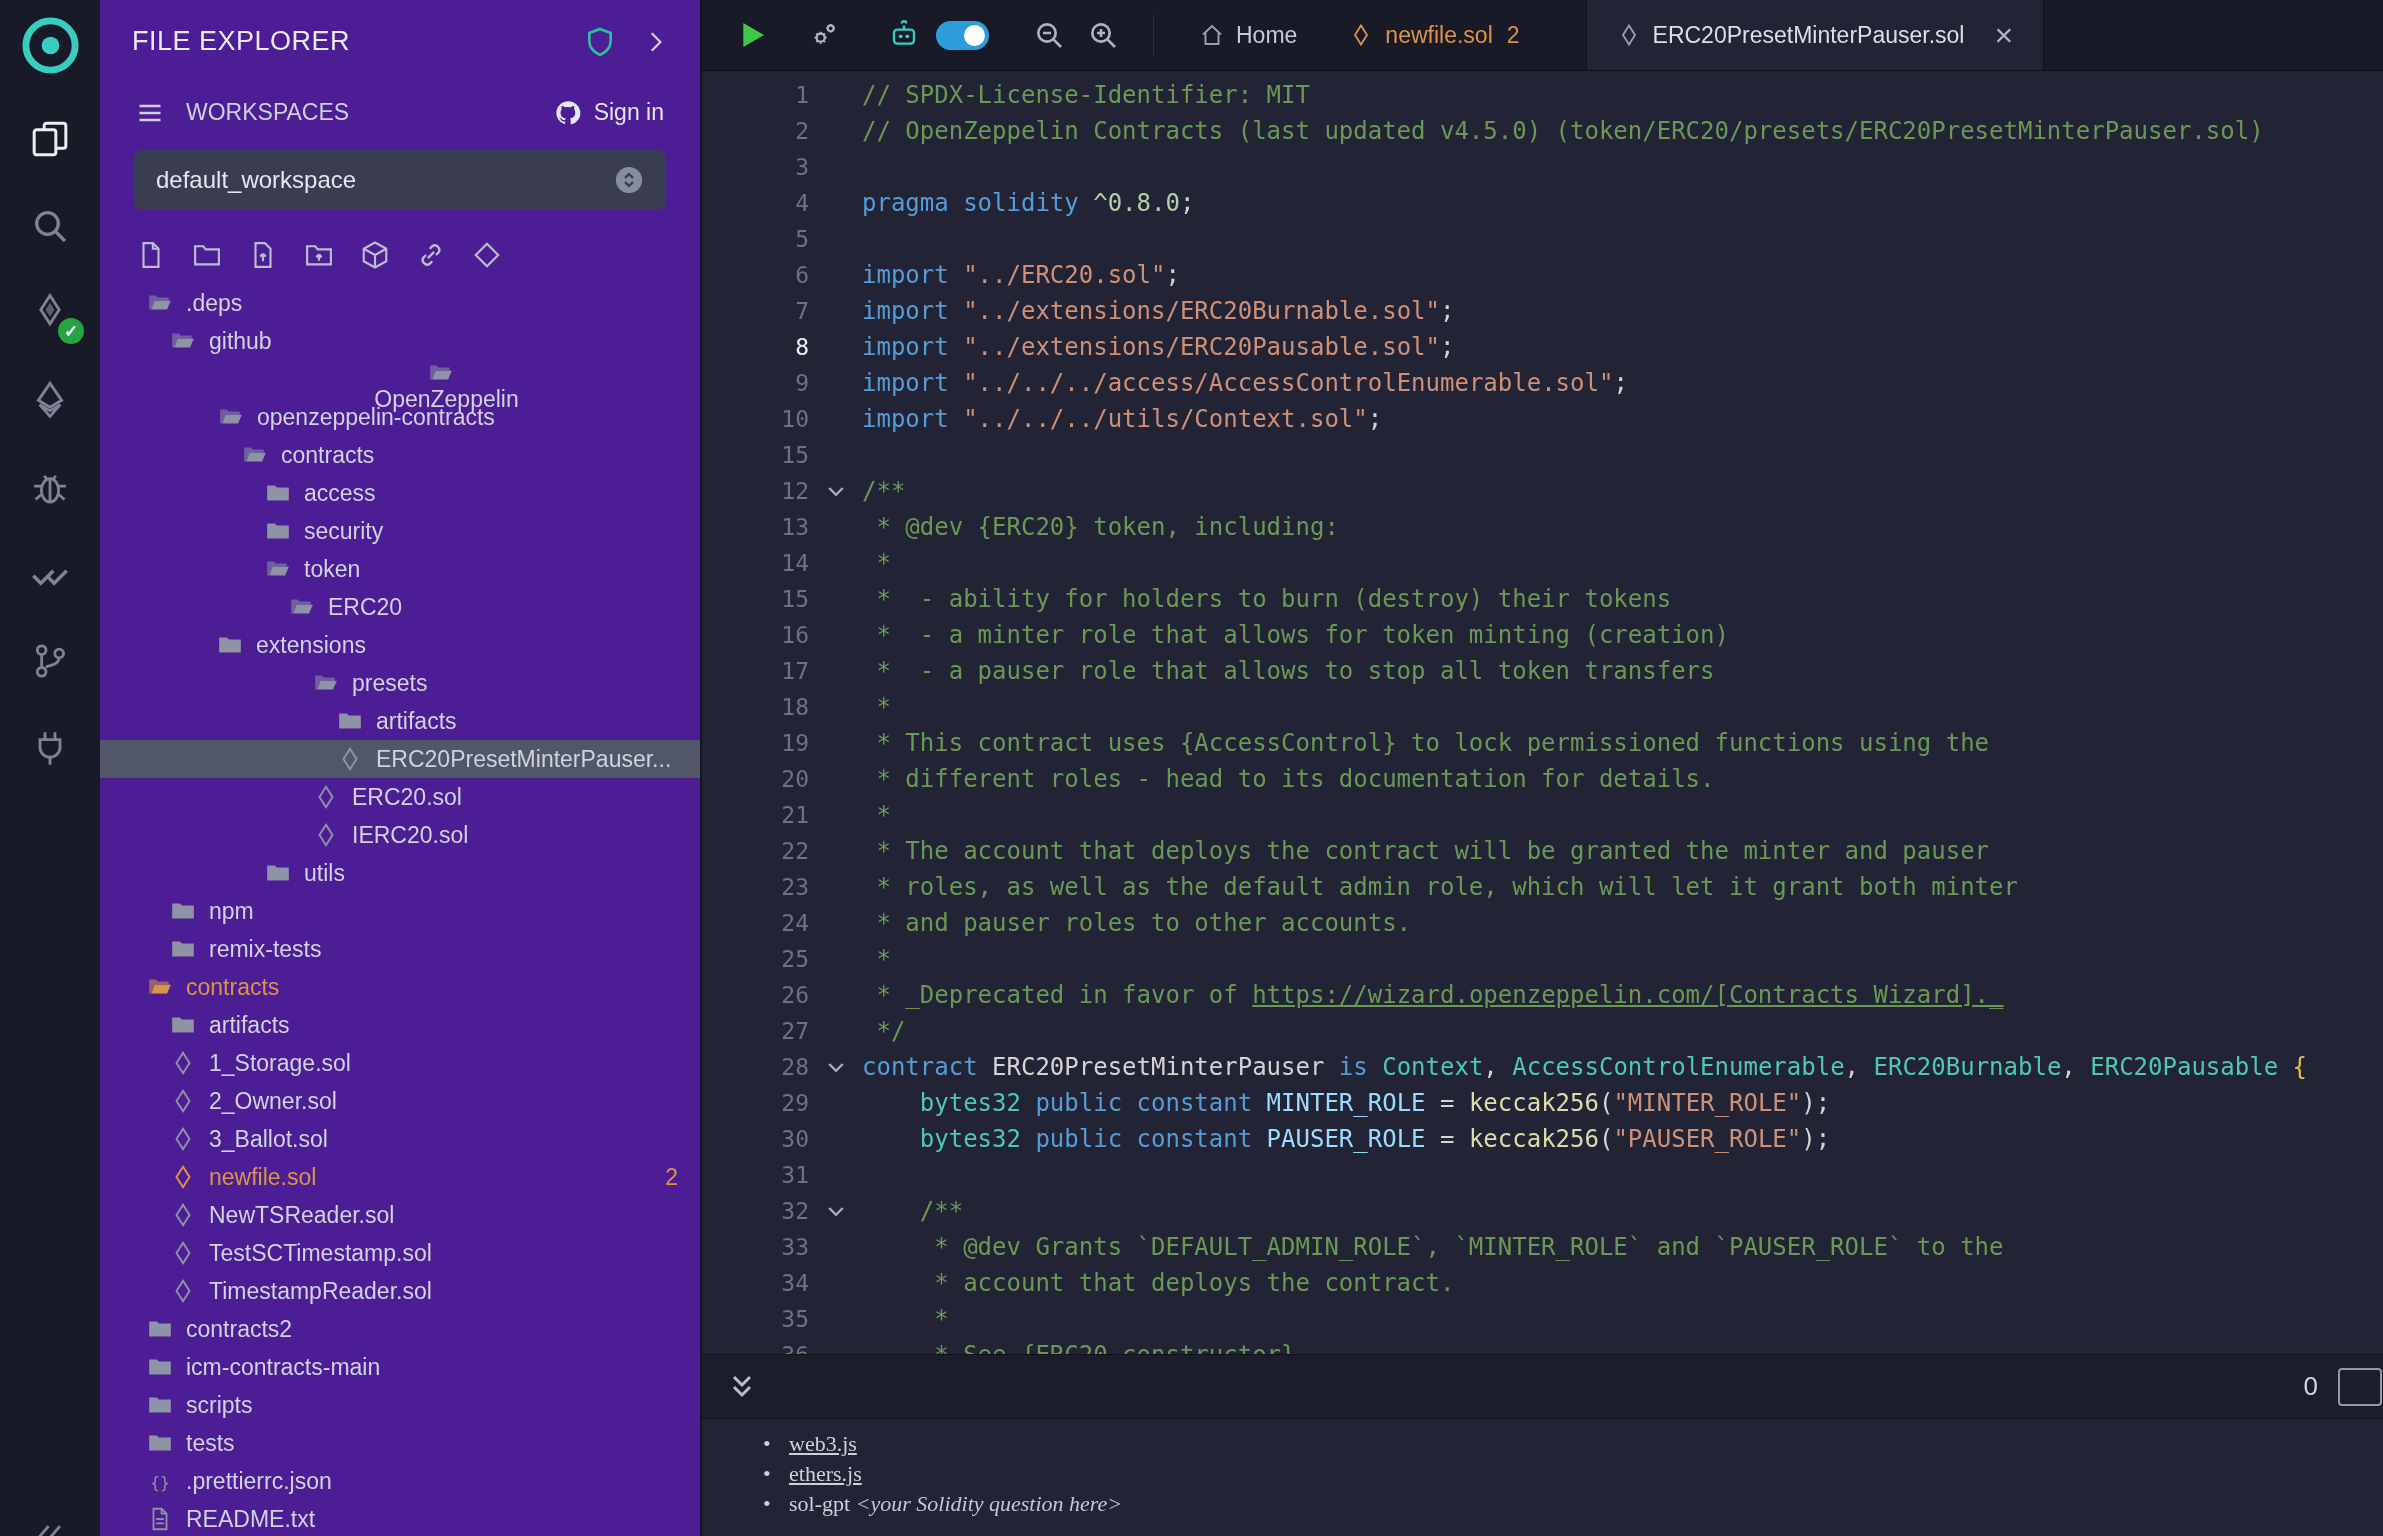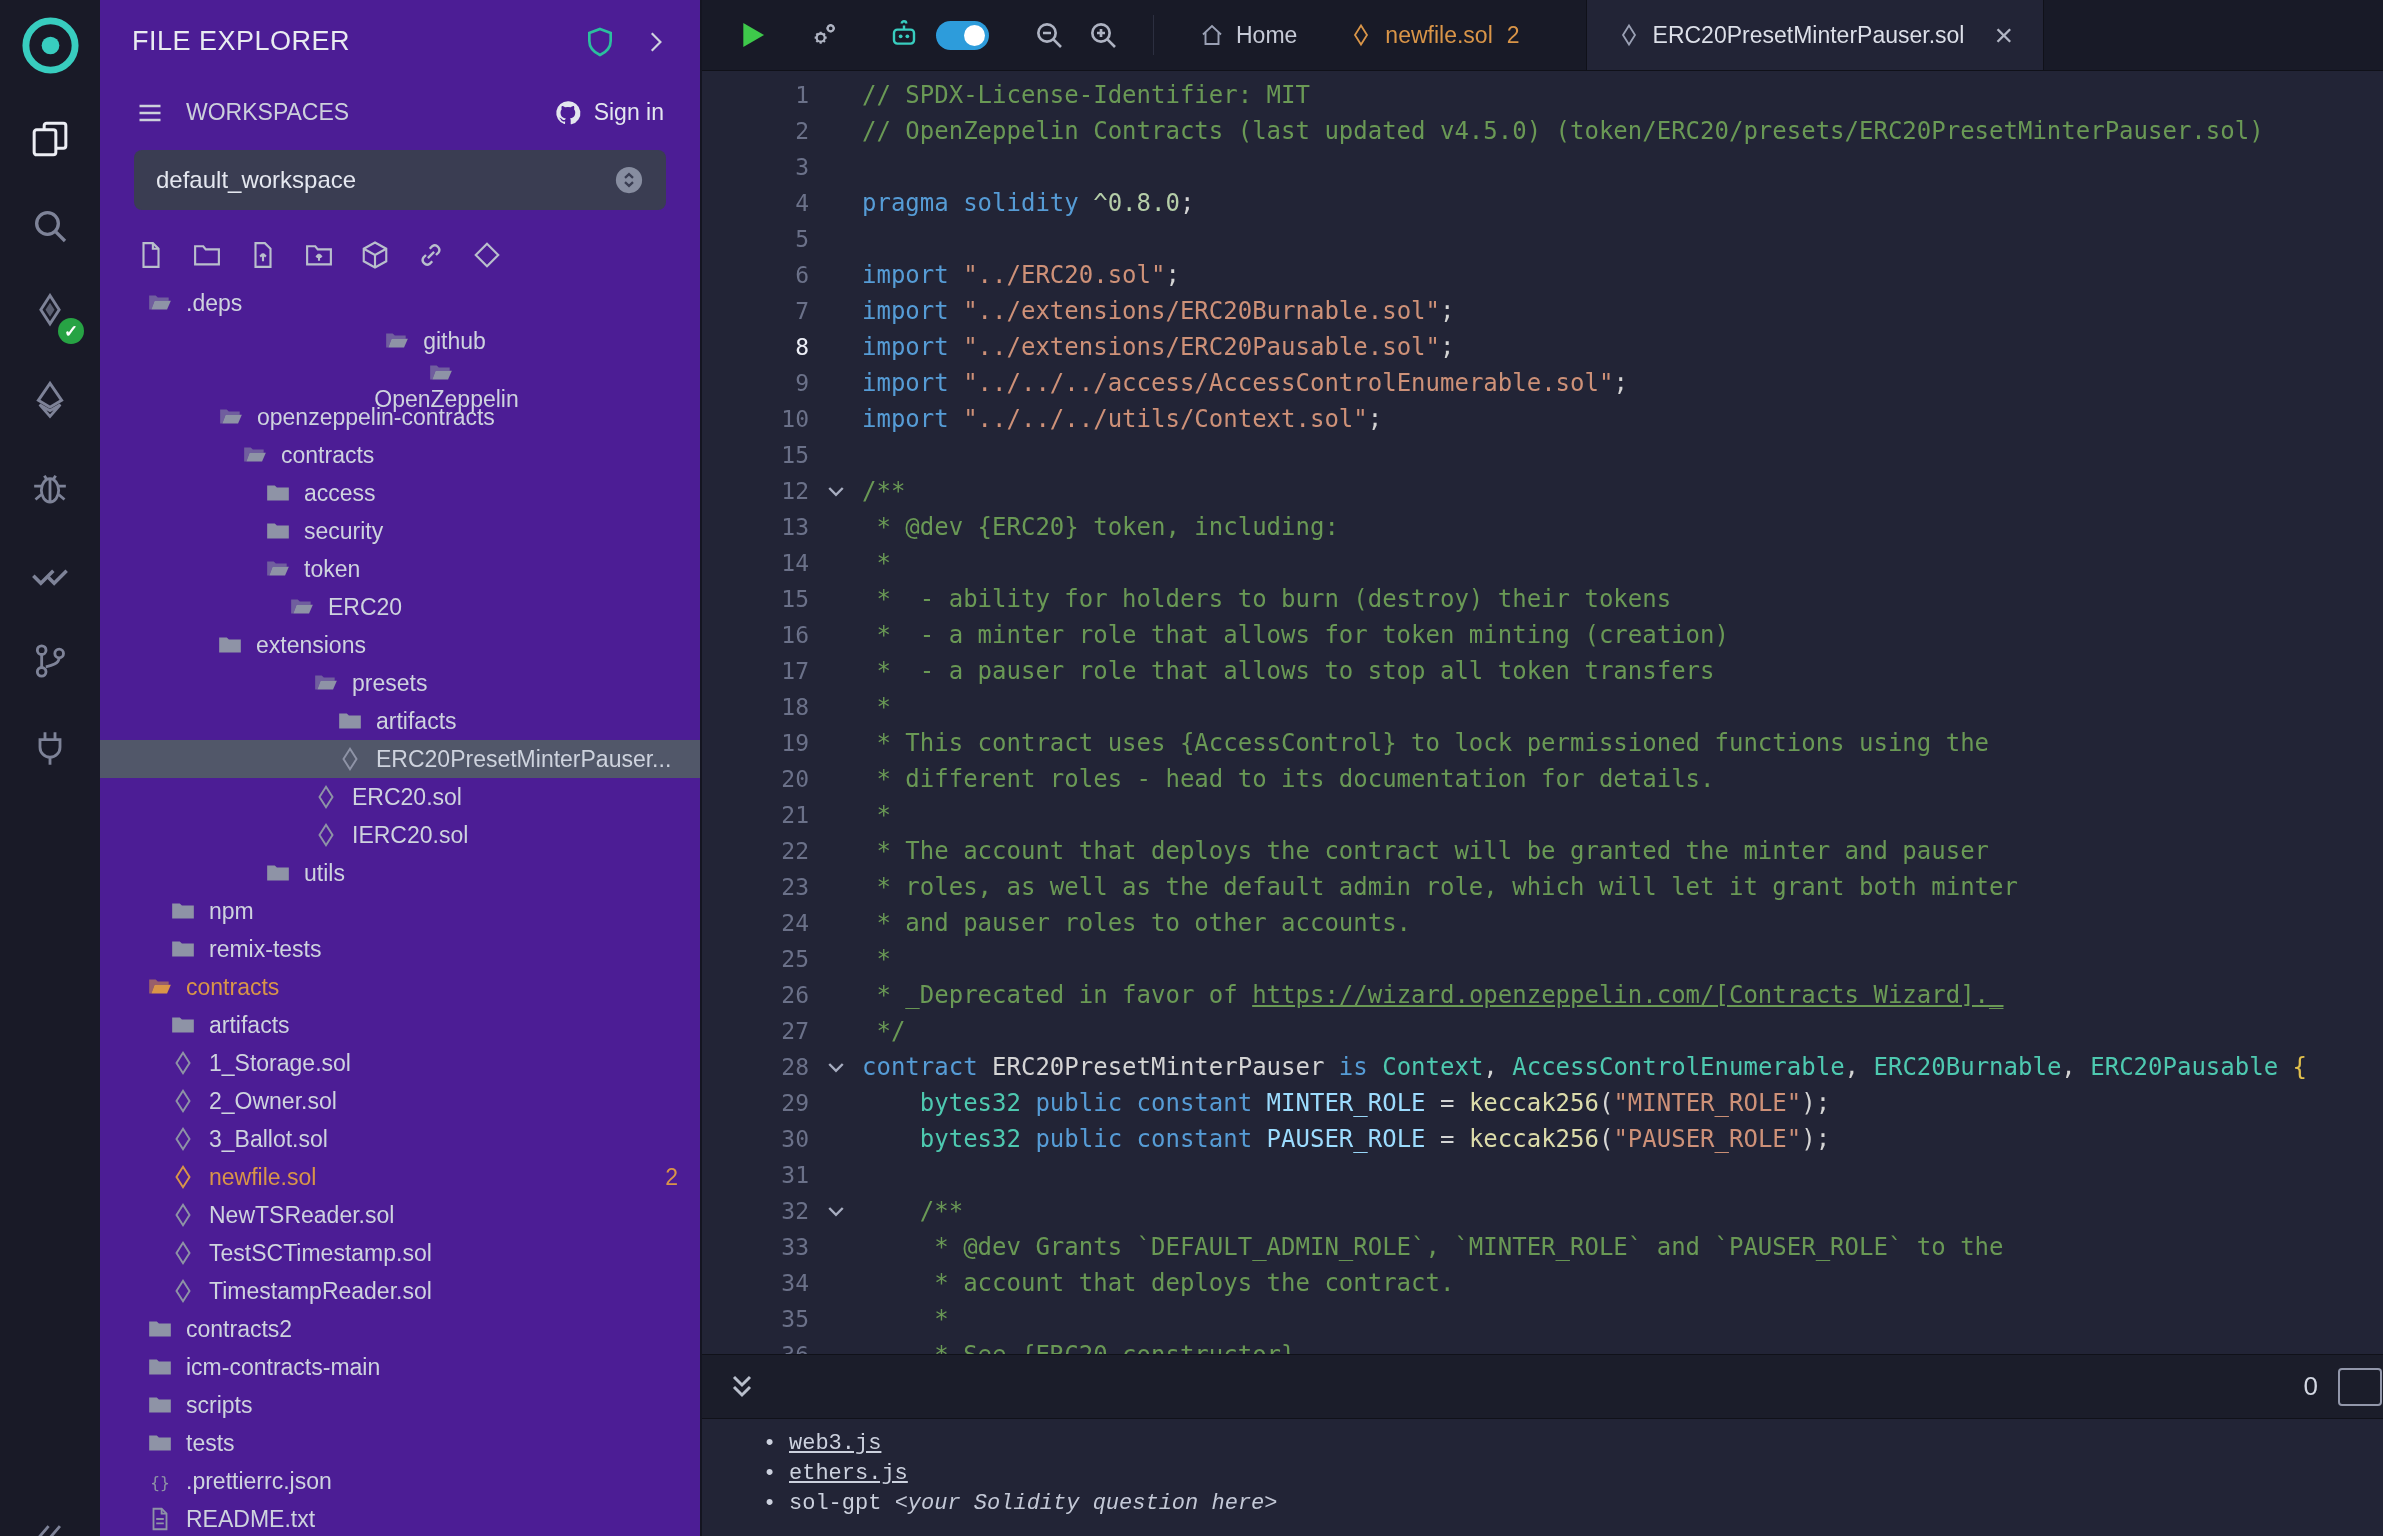--- a/index.html
+++ b/index.html
@@ -85,21 +85,21 @@
   .brc{color:#e2c04c}
   .cnst{color:#9cdcfe}
   .lnk{text-decoration:underline}
 
   
   .term-bar{height:63px;flex:none;background:#1b1d2a;border-top:1px solid #101119;border-bottom:1px solid #101119;display:flex;align-items:center;padding:0 24px;overflow:hidden}
   .term-expand{color:#b9bfcc;width:32px;height:32px;cursor:pointer}
   .term-expand svg{width:32px;height:32px}
   .term-count{margin-left:auto;font-size:26px;color:#d3d7e2}
   .term-box{width:40px;height:34px;border:2px solid #9297aa;border-radius:4px;margin-left:20px;margin-right:-22px;flex:none;cursor:pointer}
-  .term{flex:1;overflow:hidden;padding:10px 0 0 61px;font-family:Liberation Mono, monospace;font-size:22px;line-height:30px;color:#ccd1de}
+  .term{flex:1;overflow:hidden;padding:10px 0 0 61px;font-family:Liberation Serif, serif;font-size:22px;line-height:30px;color:#ccd1de}
   .tl{white-space:pre-wrap}
   .tl .bullet{display:inline-block;width:26px}
   .tl.spaced{margin-top:14px;padding-left:26px}
   .seg.link{text-decoration:underline;cursor:pointer}
   .seg.italic{font-style:italic;color:#c3c8d6}
 </style>
 </head>
 <body>
 
 <div class="app">
@@ -241,21 +241,21 @@
     <div class="tree" id="tree">
         <div class="tree-row" style="padding-left: 46px;">
           <span class="tree-icon">
             <svg viewBox="0 0 24 24">
               <path d="M2 5h6l2 2h10v3H7l-3 8H2Z" fill="currentColor" opacity=".55"></path>
               <path d="M7 10h15l-3.5 8H4Z" fill="currentColor"></path>
             </svg>
           </span>
           <span class="tree-label">.deps</span>
         </div>
-        <div class="tree-row" style="padding-left: 69px; justify-content: center;">
+        <div class="tree-row" style="padding-left: 69px;">
           <span class="tree-icon">
             <svg viewBox="0 0 24 24">
               <path d="M2 5h6l2 2h10v3H7l-3 8H2Z" fill="currentColor" opacity=".55"></path>
               <path d="M7 10h15l-3.5 8H4Z" fill="currentColor"></path>
             </svg>
           </span>
           <span class="tree-label">github</span>
         </div>
         <div class="tree-row" style="padding-left: 93px; flex-direction: column;">
           <span class="tree-icon">

